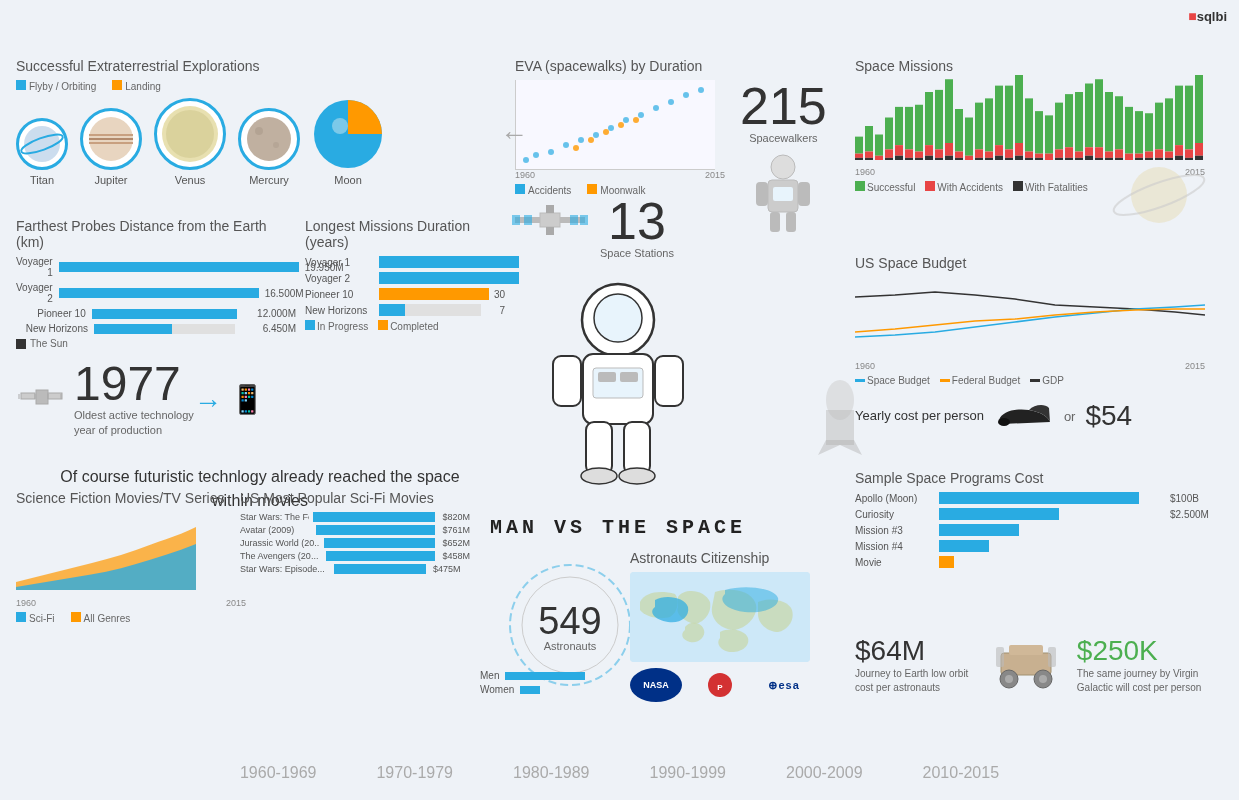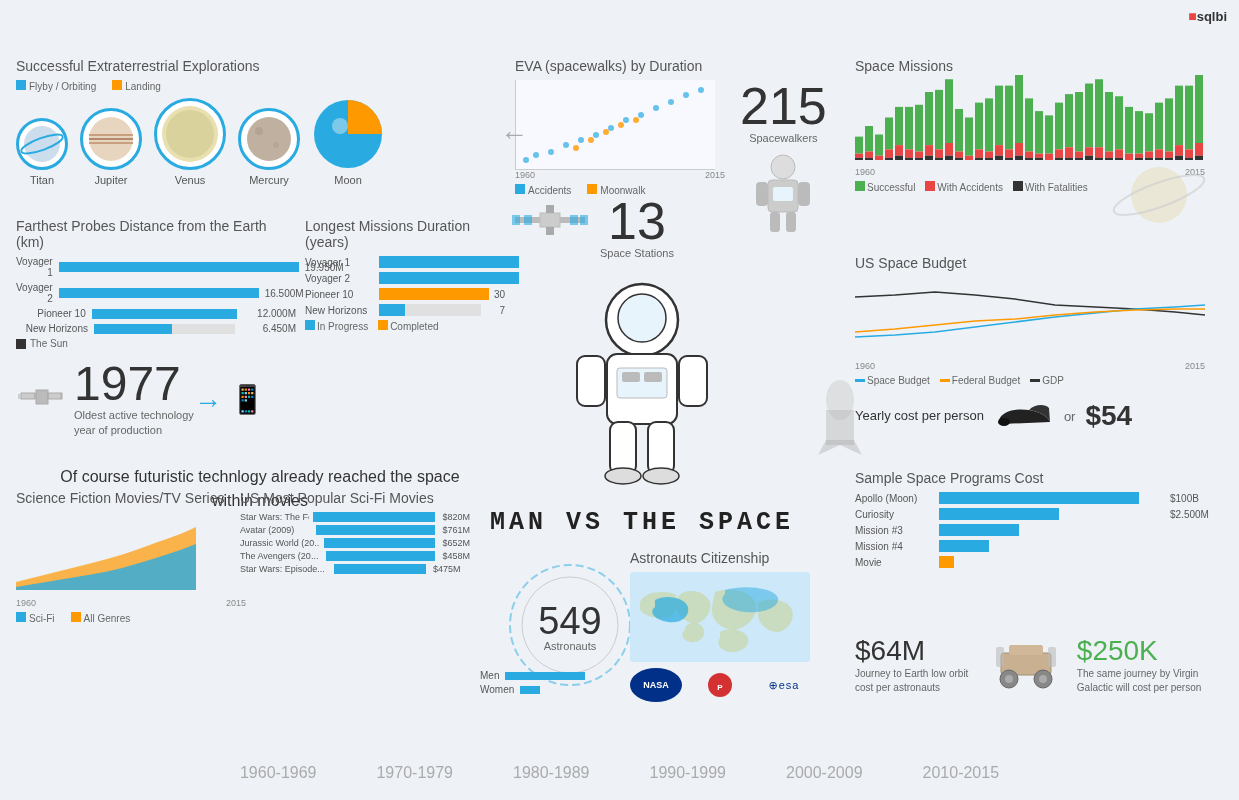--- a/index.html
+++ b/index.html
@@ -259,21 +259,21 @@
       align-items: center;
       gap: 10px;
     }
     .yearly-cost-label {
       font-size: 13px;
       font-weight: 500;
       color: #333;
       line-height: 1.4;
     }
     .or-text { font-size: 13px; color: #666; }
-    .cost-54 { font-size: 28px; font-weight: 700; color: #333; }
+    .cost-54 { font-size: 28px; font-weight: 400; color: #333; }
 
     
     .programs-section {
       position: absolute;
       top: 470px;
       left: 855px;
       width: 370px;
     }
     .program-row {
       display: flex;
@@ -690,21 +690,21 @@
       <rect x="68" y="142" width="26" height="52" rx="8" fill="white" stroke="#333" stroke-width="2"></rect>
       <rect x="106" y="142" width="26" height="52" rx="8" fill="white" stroke="#333" stroke-width="2"></rect>
 
       <ellipse cx="81" cy="196" rx="18" ry="8" fill="#ddd" stroke="#333" stroke-width="1.5"></ellipse>
       <ellipse cx="119" cy="196" rx="18" ry="8" fill="#ddd" stroke="#333" stroke-width="1.5"></ellipse>
 
       <rect x="75" y="88" width="50" height="30" rx="3" fill="#e8f4fc" stroke="#bbb" stroke-width="1"></rect>
       <rect x="80" y="92" width="18" height="10" rx="2" fill="#bbb"></rect>
       <rect x="102" y="92" width="18" height="10" rx="2" fill="#bbb"></rect>
     </svg>
-    <div style="font-size:25px; font-weight:700; letter-spacing:4px; color:#222; font-family:'Courier New',monospace; margin-top:4px;">MAN VS THE SPACE</div>
+    <div style="font-size:20px; font-weight:700; letter-spacing:4px; color:#222; font-family:'Courier New',monospace; margin-top:12px;">MAN VS THE SPACE</div>
   </div>
 
   <div style="position:absolute; top:560px; left:490px; text-align:center; width:160px;">
     <div style="position:relative; display:inline-block;">
       <svg width="130" height="130" viewBox="0 0 130 130">
         <circle cx="65" cy="65" r="60" fill="none" stroke="#29abe2" stroke-width="2" stroke-dasharray="8,4" opacity="0.5"></circle>
         <circle cx="65" cy="65" r="48" fill="none" stroke="#ccc" stroke-width="1"></circle>
       </svg>
       <div style="position:absolute; top:50%; left:50%; transform:translate(-50%,-50%); text-align:center;">
         <div style="font-size:38px; font-weight:300; color:#333; line-height:1;">549</div>
@@ -748,21 +748,21 @@
     <div style="width:52px; height:34px; border-radius:50%; background:#003087; display:flex; align-items:center; justify-content:center;">
       <span style="color:white; font-size:9px; font-weight:bold;">NASA</span>
     </div>
     <div style="width:44px; height:34px; display:flex; align-items:center; justify-content:center;">
       <svg width="40" height="30" viewBox="0 0 40 30">
         <circle cx="20" cy="15" r="12" fill="#cc0000" opacity="0.8"></circle>
         <text x="20" y="20" text-anchor="middle" font-size="8" fill="white" font-weight="bold">Р</text>
       </svg>
     </div>
     <div style="width:52px; height:34px; display:flex; align-items:center; justify-content:center;">
-      <span style="color:#003087; font-size:11px; font-weight:normal; letter-spacing:1px;">⊕esa</span>
+      <span style="color:#003087; font-size:11px; font-weight:bold; letter-spacing:1px;">⊕esa</span>
     </div>
   </div>
 
   <div class="space-missions-section">
     <div class="section-title">Space Missions</div>
     <div class="missions-bar-chart">
 
       <svg width="350" height="90" viewBox="0 0 350 90" id="missions-chart-svg">
           <rect x="0" y="61.625" width="8" height="17" fill="#4caf50"></rect>
           <rect x="0" y="78.625" width="8" height="4.25" fill="#e84545"></rect>

